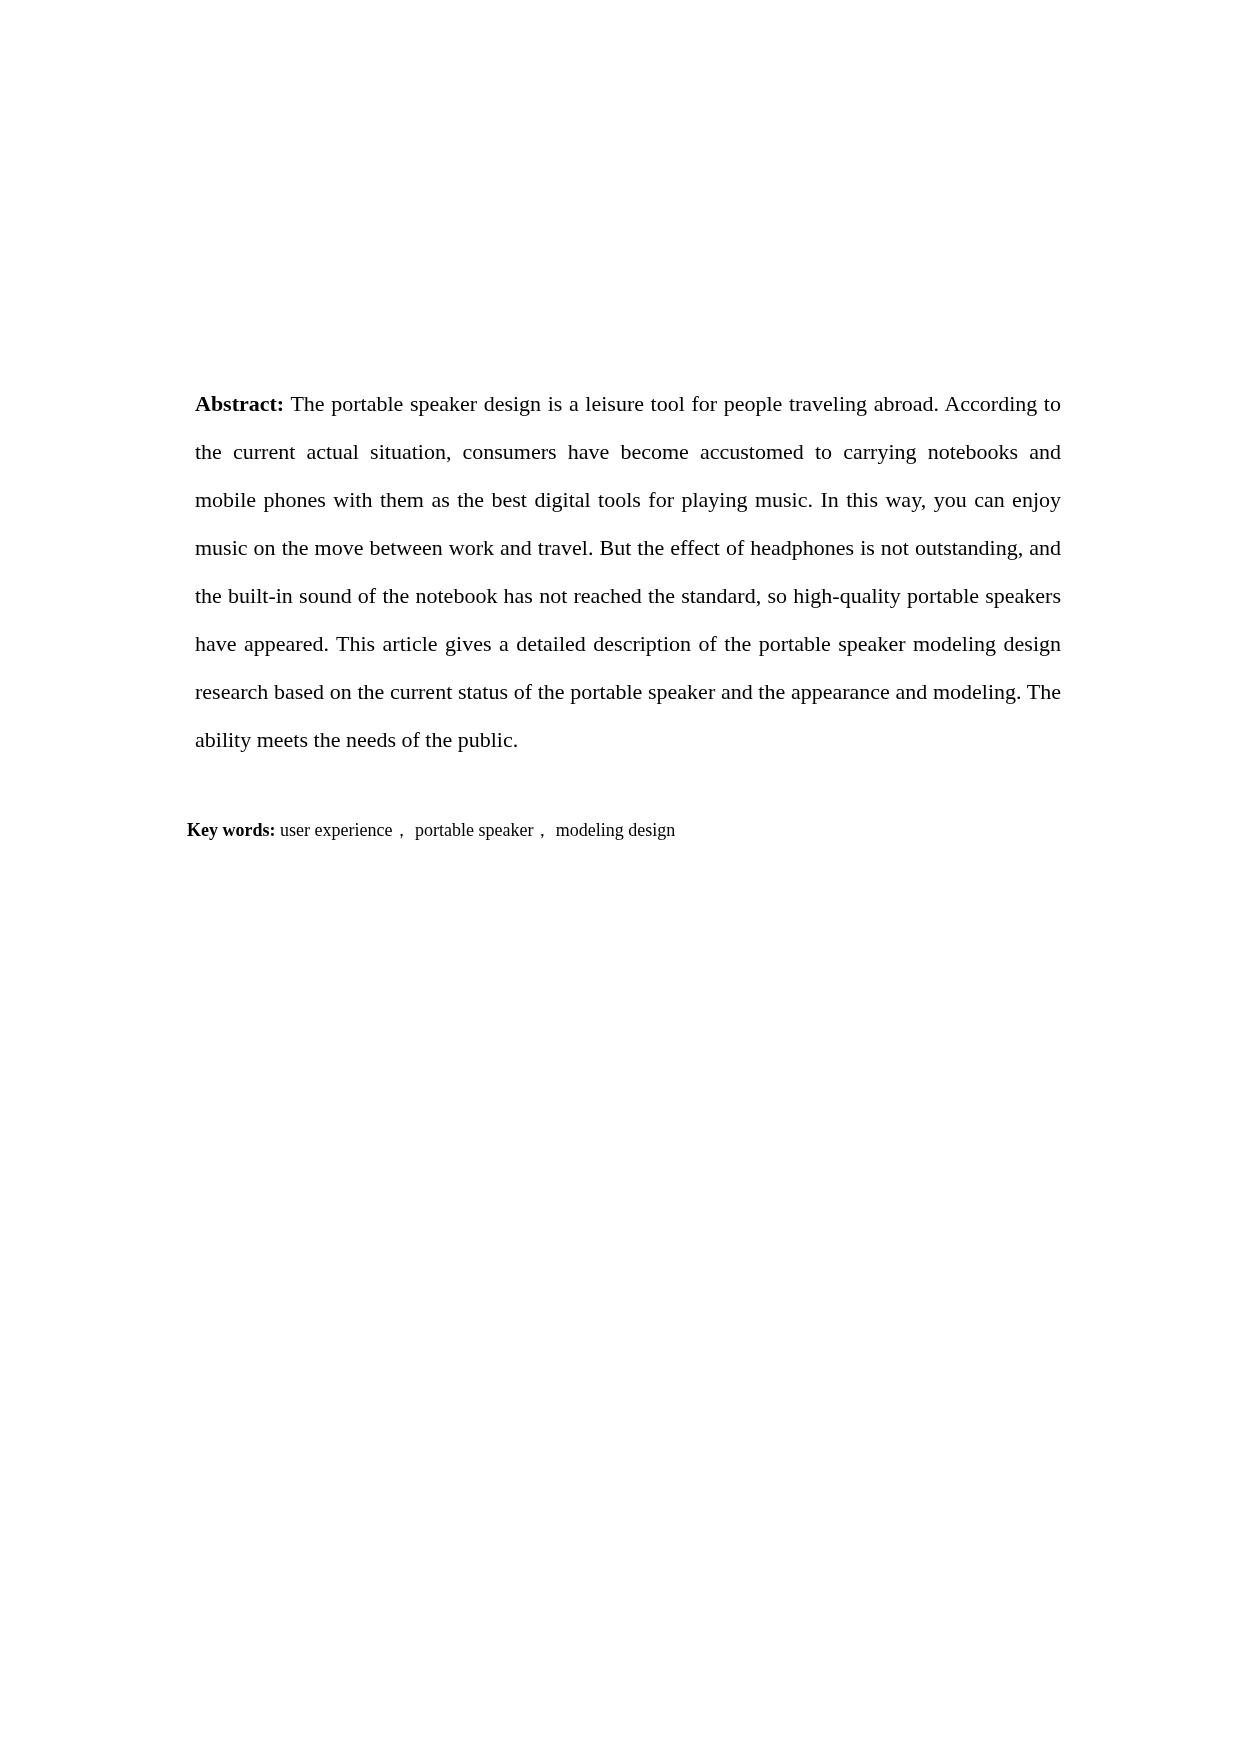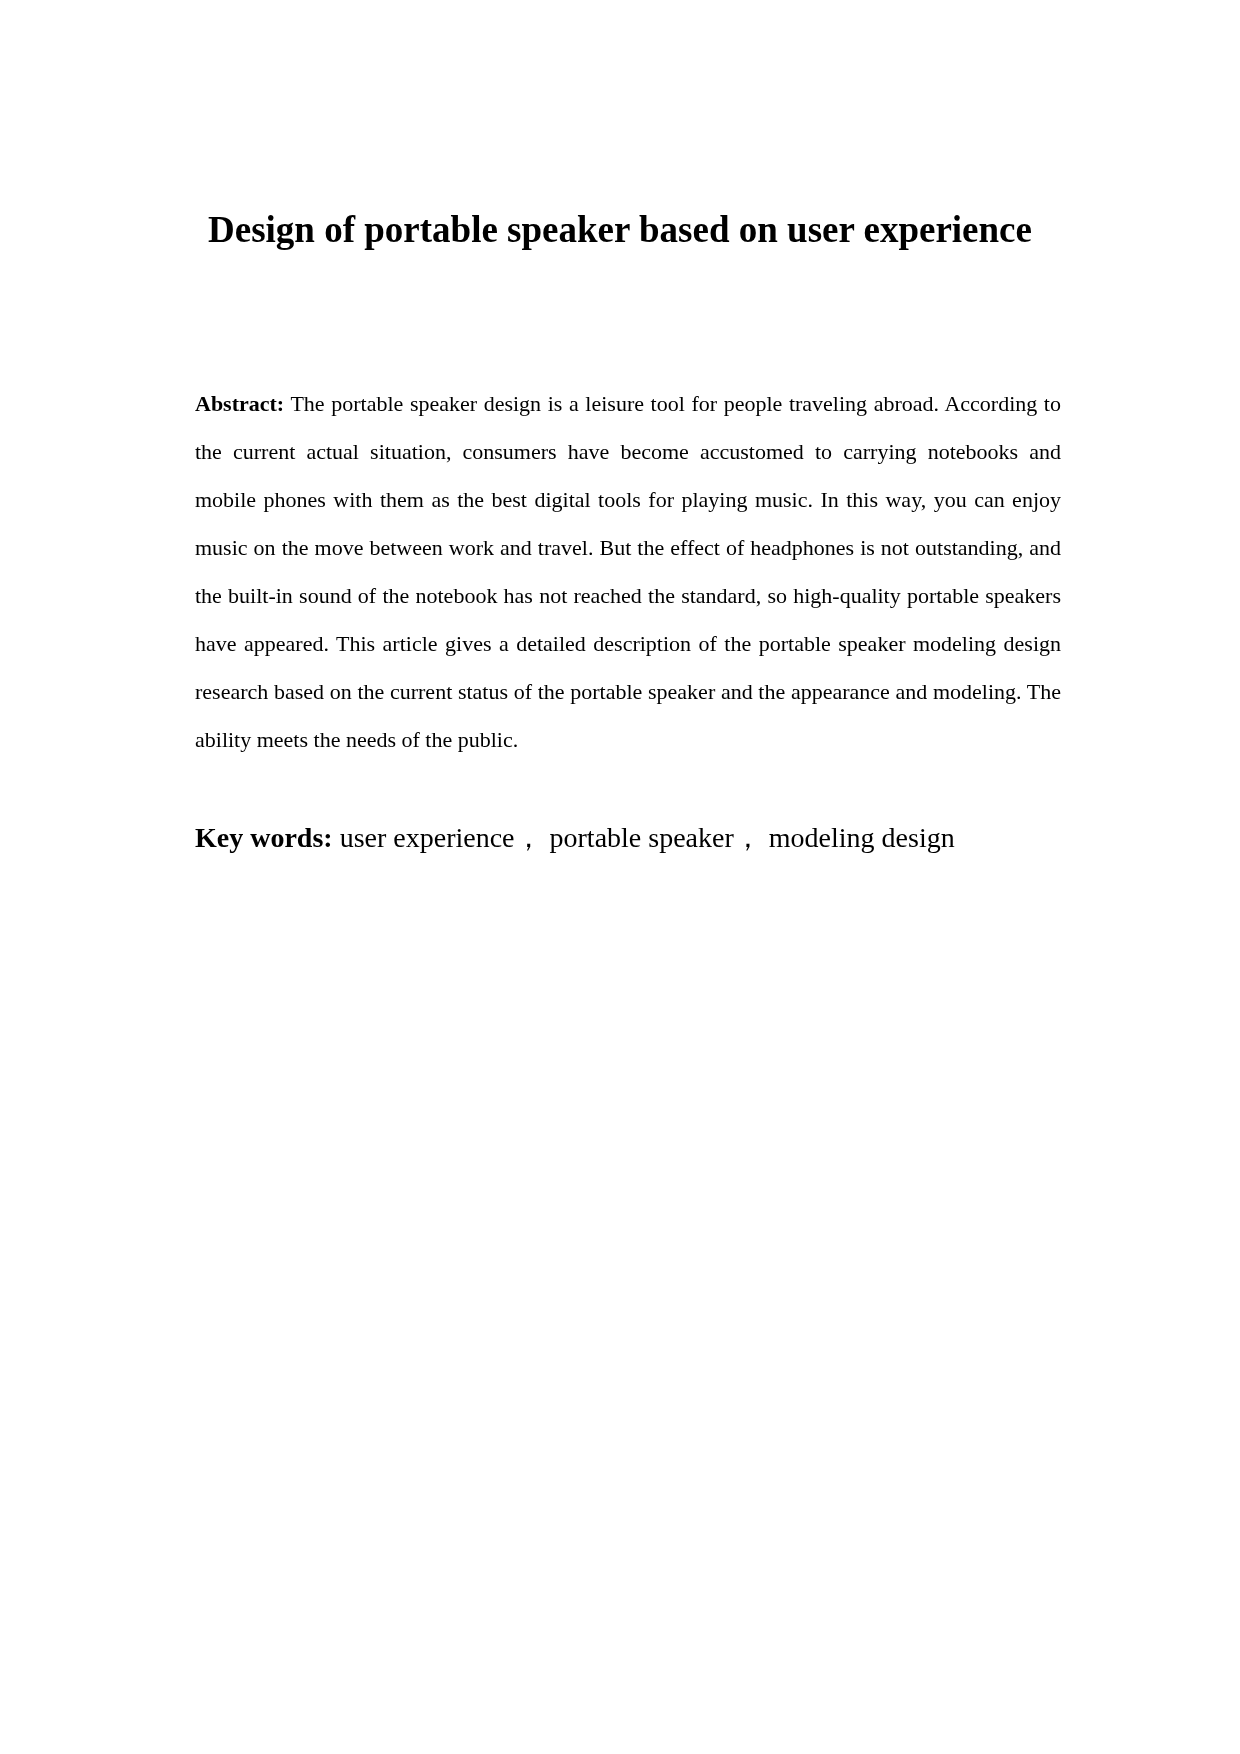--- a/index.html
+++ b/index.html
@@ -42,36 +42,35 @@
     line-height: 48px;
     text-align: justify;
     text-justify: inter-word;
   }
 
   .keywords-line {
     position: absolute;
     top: 806px;
     left: 187px;
     width: 866px;
-    margin: 8px;
-    font-size: 28px;
+    margin: 0;
+    font-size: 18px;
     line-height: 48px;
     text-align: left;
   }
 
   .bold-label {
     font-weight: bold;
   }
 </style>
 </head>
 <body>
 
 <div class="page">
 
-  <h1 class="doc-title">Design of portable speaker based on user experience</h1>
 
   <p class="abstract-para">
     <span class="bold-label">Abstract:</span>
     <span>The portable speaker design is a leisure tool for people traveling abroad. According to the current actual situation, consumers have become accustomed to carrying notebooks and mobile phones with them as the best digital tools for playing music. In this way, you can enjoy music on the move between work and travel. But the effect of headphones is not outstanding, and the built-in sound of the notebook has not reached the standard, so high-quality portable speakers have appeared. This article gives a detailed description of the portable speaker modeling design research based on the current status of the portable speaker and the appearance and modeling. The ability meets the needs of the public.</span>
   </p>
 
   <p class="keywords-line">
     <span class="bold-label">Key words:</span>
     <span>user experience， portable speaker， modeling design</span>
   </p>

